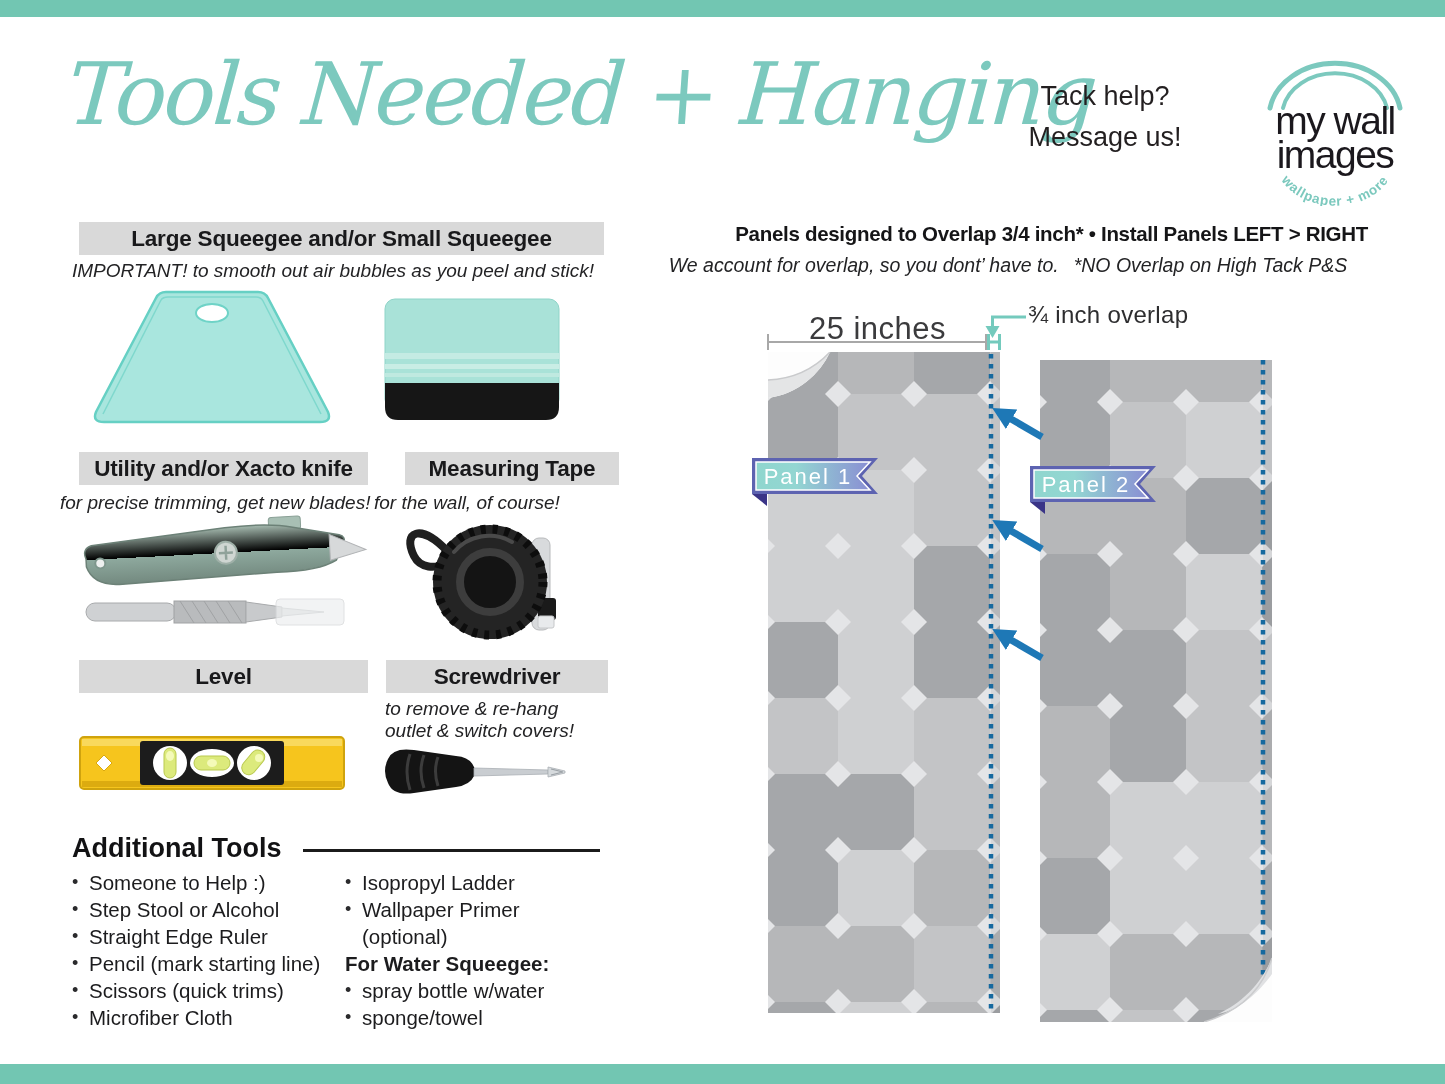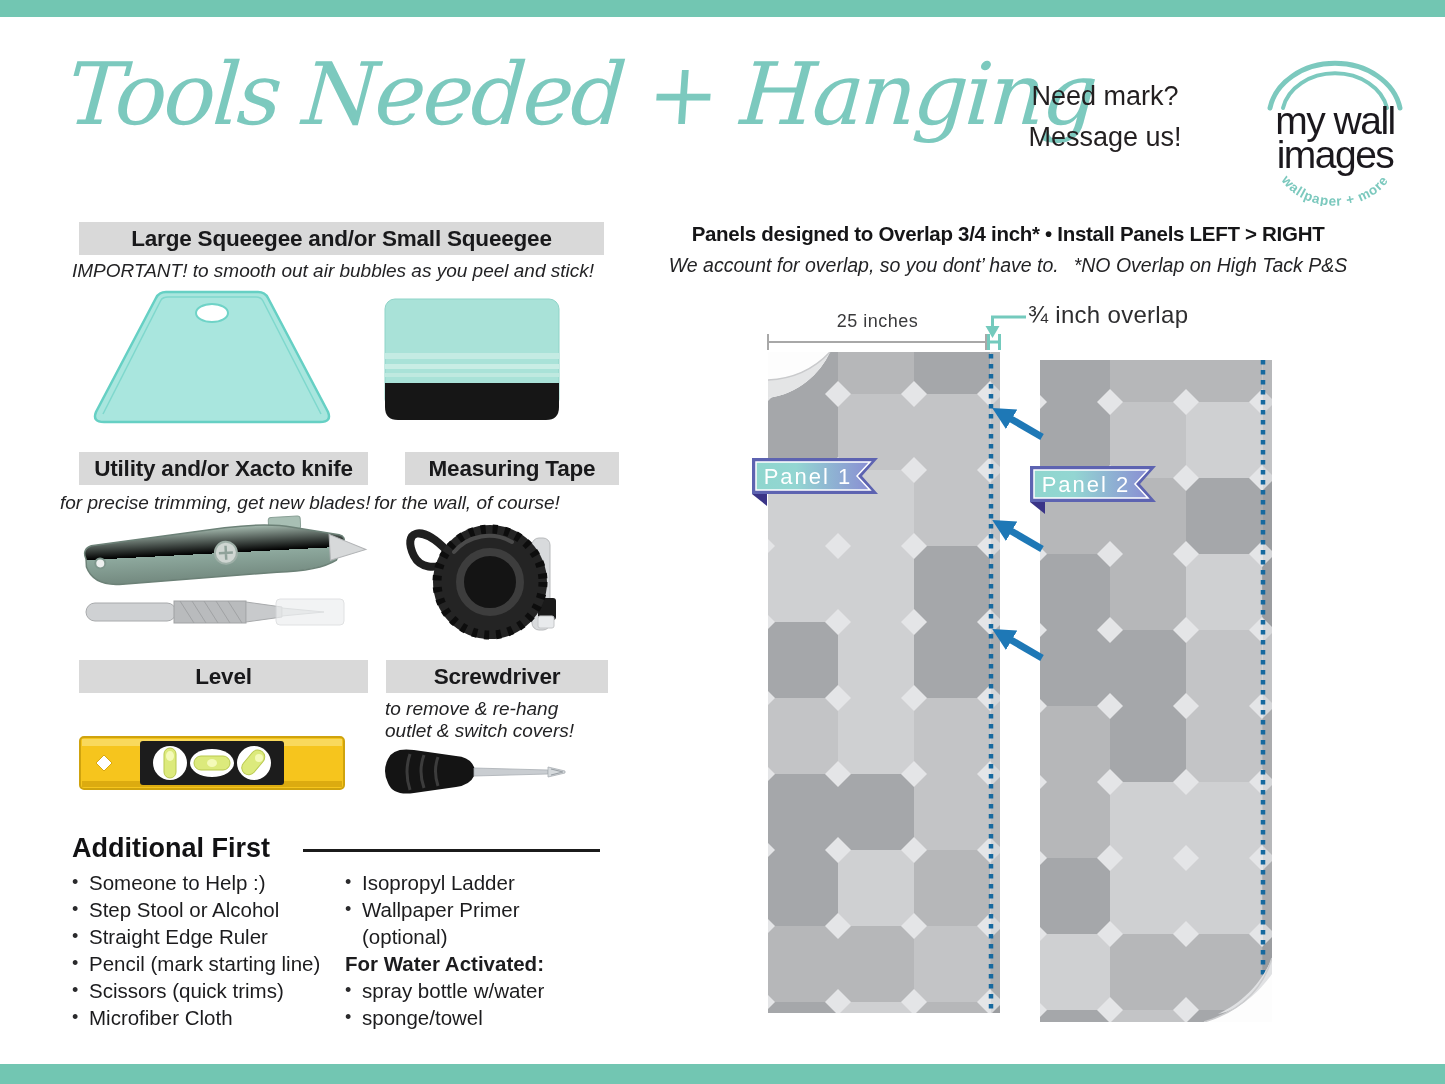--- a/index.html
+++ b/index.html
@@ -28,40 +28,40 @@
   .caption{position:absolute;text-align:left;font-style:italic;font-size:19px;color:#232325;line-height:22px;}
   
   #addl-heading{left:72px;top:833px;font-size:27px;font-weight:bold;color:#121214;}
   #addl-rule{left:303px;top:849px;width:297px;height:3px;background:#1b1b1b;}
   .tool-list{position:absolute;width:290px;}
   .li{display:flex;font-size:20.5px;line-height:27px;color:#1c1c1e;}
   .li .b{width:17px;font-size:18px;color:#2a2a2c;}
   .li.cont{padding-left:17px;}
   .li.boldline{font-weight:bold;}
   
-  #panels-heading{left:648px;top:222px;width:720px;text-align:center;font-weight:bold;
+  #panels-heading{left:648px;top:222px;width:720px;text-align:right;font-weight:bold;
     font-size:20.5px;letter-spacing:-0.3px;color:#151517;}
   #panels-note{left:648px;top:254px;width:720px;text-align:center;font-style:italic;font-size:19.5px;color:#232325;}
   #panels-note .ul{margin-left:15px;}
-  #width-label{left:768px;top:311px;width:219px;text-align:center;font-size:18px;font-weight:400;color:#3b3b3d;letter-spacing:0.5px;}
+  #width-label{left:768px;top:311px;width:219px;text-align:center;font-size:31px;font-weight:400;color:#3b3b3d;letter-spacing:0.5px;}
   #overlap-label{left:1028px;top:301px;font-size:24px;font-weight:400;color:#2d2d2f;letter-spacing:0.3px;}
   svg{display:block;}
   .nopointer{pointer-events:none;}
 </style>
 </head>
 <body>
 
 <div id="canvas">
 
   <div id="top-bar" class="teal-bar"></div>
 
   <div id="script-title" class="abs">Tools Needed + Hanging</div>
 
   <div id="help-text" class="abs">
-    <div>Need mark?</div>
+    <div>Tack help?</div>
     <div>Message us!</div>
   </div>
 
   <svg class="abs" style="left:1256px;top:54px;" width="158" height="152" viewBox="0 0 158 152">
     <path d="M14,54 A66,54 0 0 1 144,54" fill="none" stroke="#7cc9be" stroke-width="5" stroke-linecap="round"></path>
     <path d="M27,54 A53,43 0 0 1 131,54" fill="none" stroke="#7cc9be" stroke-width="4" stroke-linecap="round"></path>
     <text x="79" y="80" text-anchor="middle" font-size="39" letter-spacing="-1.5" fill="#1b181d">my wall</text>
     <text x="79" y="114" text-anchor="middle" font-size="39" letter-spacing="-1.5" fill="#1b181d">images</text>
     <defs>
         <path id="tagArc" d="M20,114 A60,46 0 0 0 138,114"></path>
@@ -156,21 +156,21 @@
   </svg>
 
   <svg class="abs" style="left:380px;top:744px;" width="188" height="55" viewBox="0 0 188 55">
     <path d="M8,15 Q2,27 8,39 Q13,52 34,49 L76,43 Q90,41 94,32 Q96,27 94,23 Q90,13 76,12 L34,6 Q13,3 8,15 Z" fill="#141414"></path>
     <path d="M30,10 q-6,18 0,36 M44,11 q-6,16 0,33 M58,13 q-5,14 0,29" stroke="#3c3c3c" stroke-width="3" fill="none"></path>
     <polygon points="94,24 168,26 168,30 94,32" fill="#c9cdd1" stroke="#a9afb4" stroke-width="0.8"></polygon>
     <polygon points="168,23 185,27 185,29 168,33" fill="#d6dadd" stroke="#a9afb4" stroke-width="0.8"></polygon>
     <path d="M171,25 l12,3 M171,31 l12,-3" stroke="#9aa0a5" stroke-width="1.2"></path>
   </svg>
 
-  <div id="addl-heading" class="abs">Additional First</div>
+  <div id="addl-heading" class="abs">Additional Tools</div>
   <div id="addl-rule" class="abs"></div>
 
   <div class="tool-list" style="left:72px;top:869px;">
     <div class="li">
         <span class="b">•</span>
         <span>Someone to Help :)</span>
       </div>
     <div class="li">
         <span class="b">•</span>
         <span>Step Stool or Alcohol</span>
@@ -198,21 +198,21 @@
         <span class="b">•</span>
         <span>Isopropyl Ladder</span>
       </div>
     <div class="li">
         <span class="b">•</span>
         <span>Wallpaper Primer</span>
       </div>
     <div class="li cont">
         <span>(optional)</span>
       </div>
-    <div class="li boldline">For Water Activated:</div>
+    <div class="li boldline">For Water Squeegee:</div>
     <div class="li">
         <span class="b">•</span>
         <span>spray bottle w/water</span>
       </div>
     <div class="li">
         <span class="b">•</span>
         <span>sponge/towel</span>
       </div>
   </div>
 

